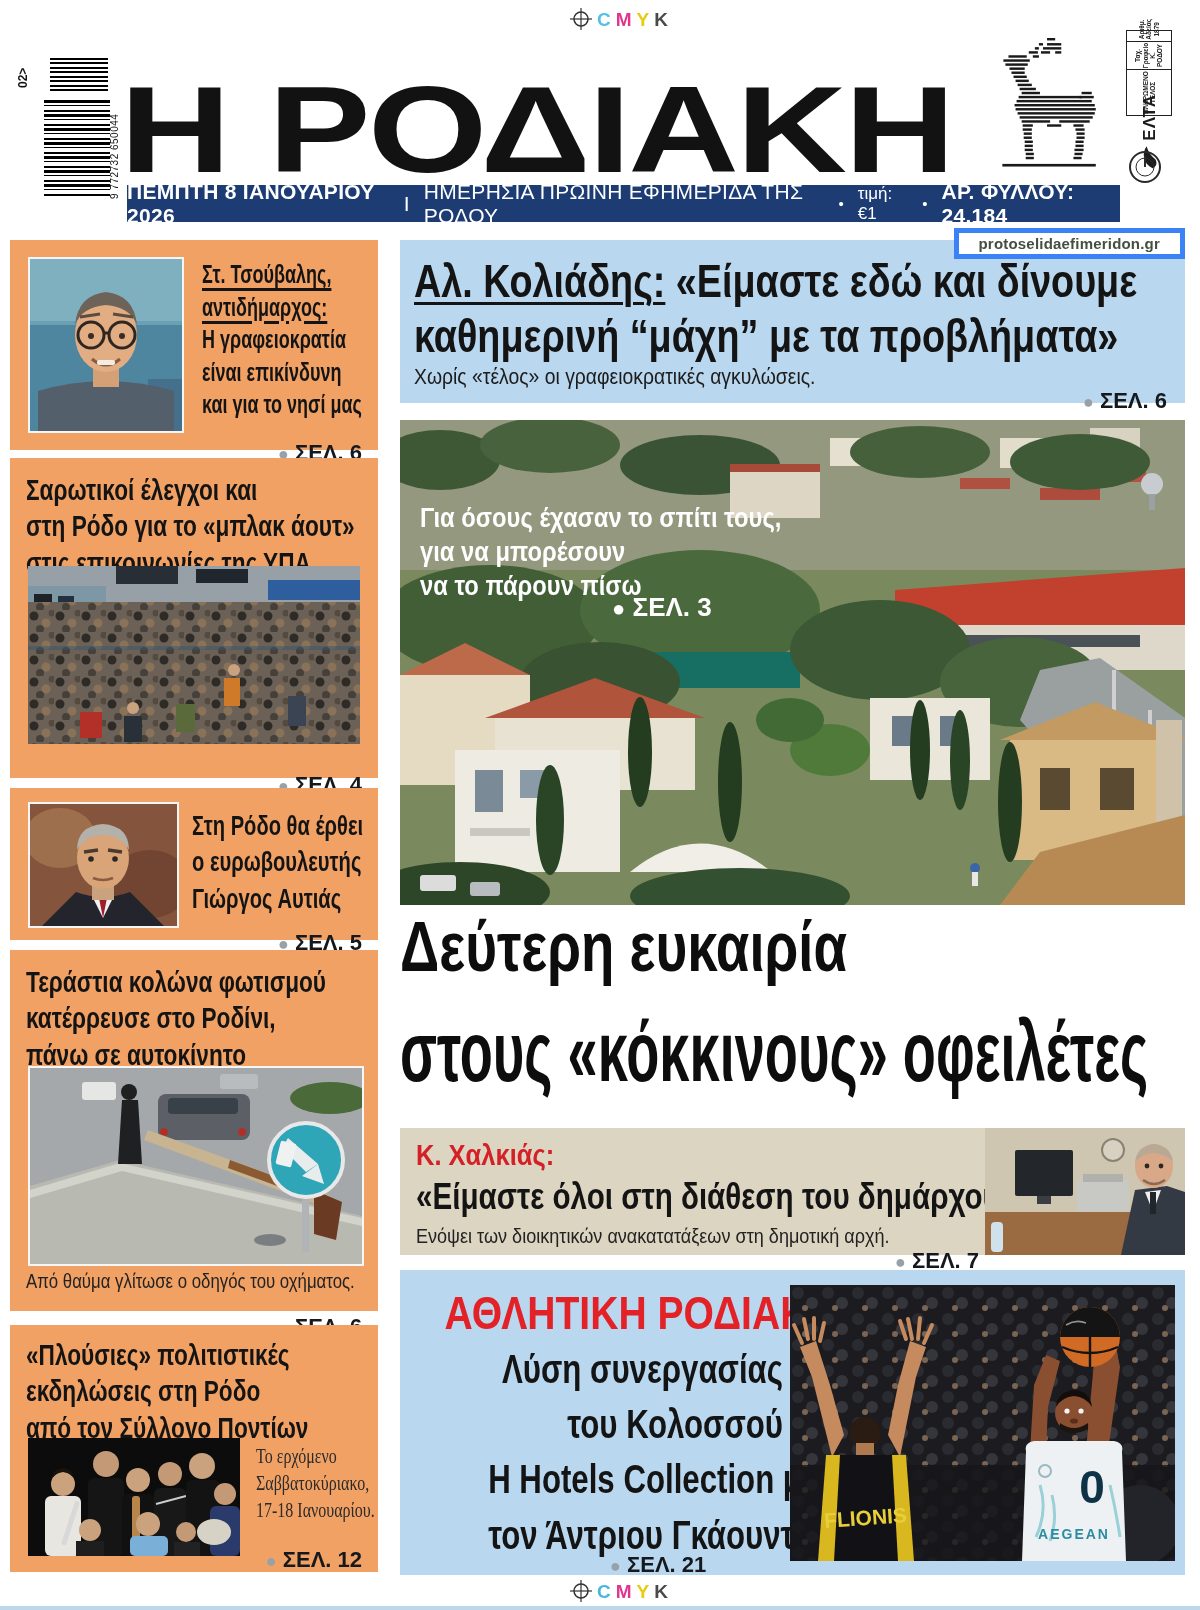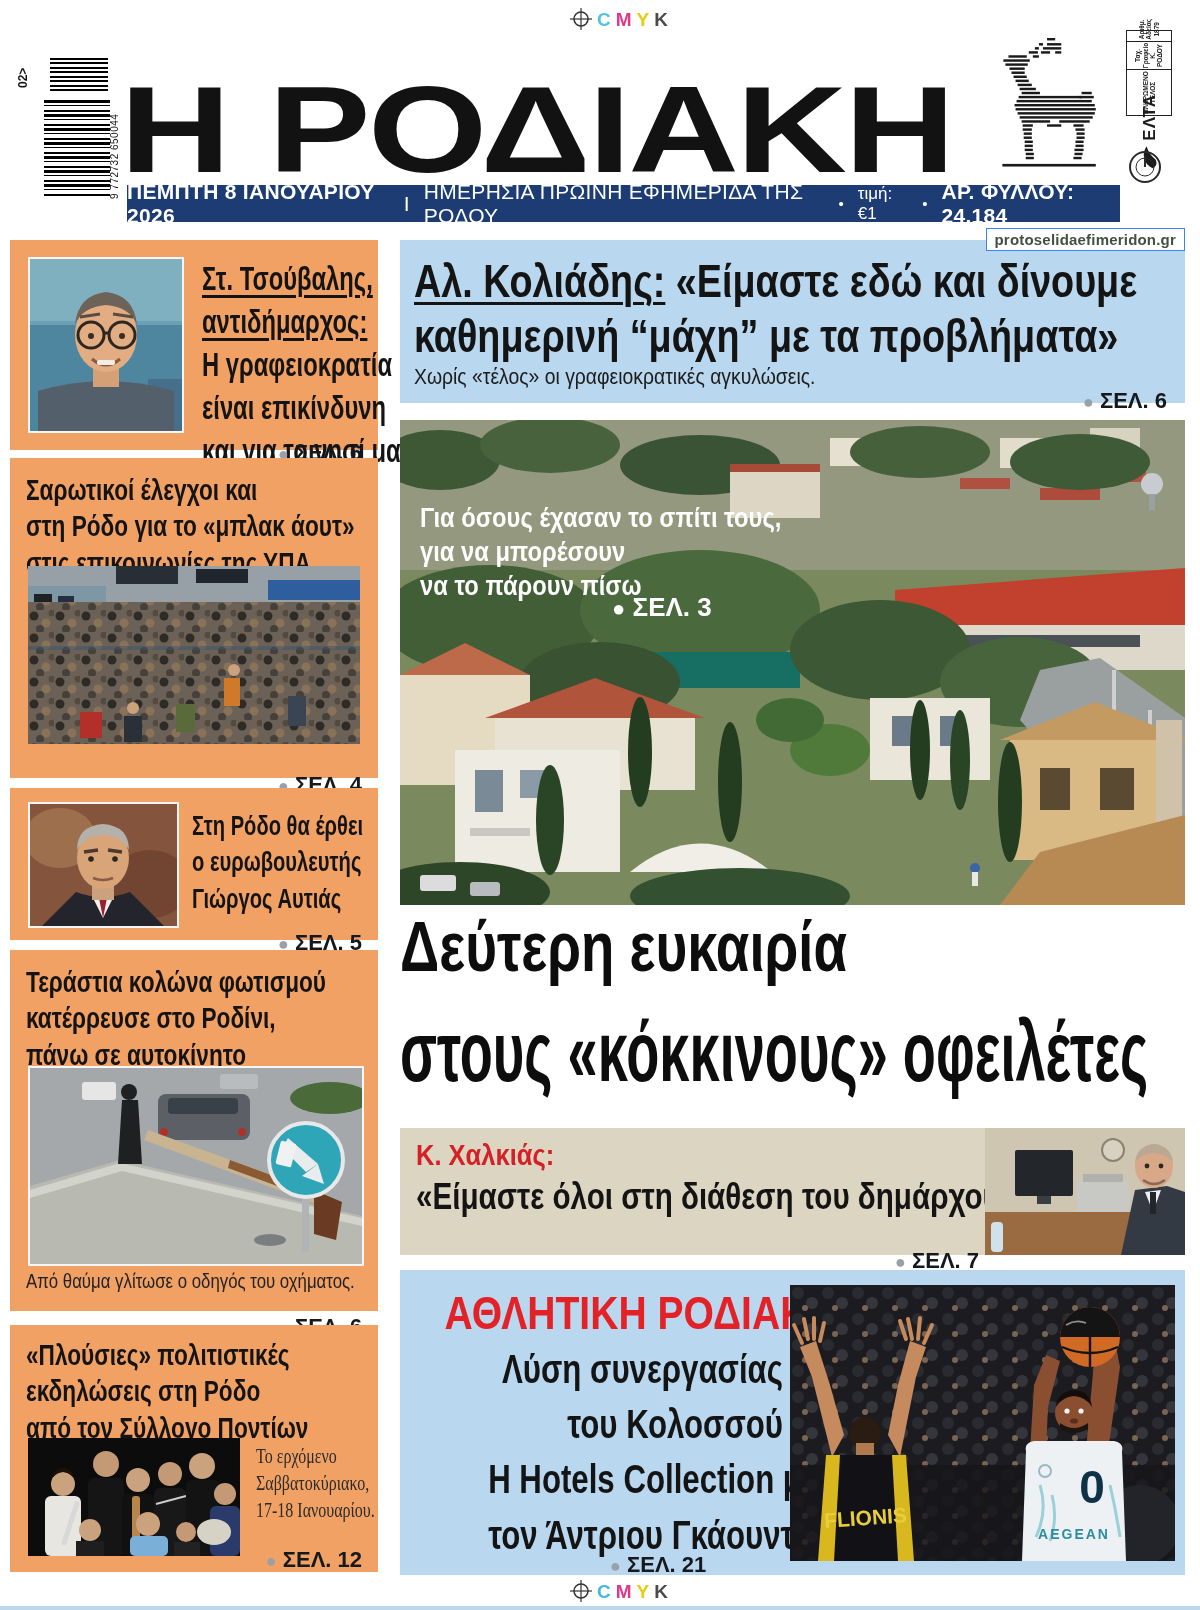--- a/index.html
+++ b/index.html
@@ -17,22 +17,22 @@
   .pg .d{color:#98a0a8;font-size:18px;}
   .pgw,.pgw .d{color:#ffffff;}
   .cap{color:#ffffff;font-weight:bold;font-size:27px;line-height:1.25;}
   .navybar{background:#1d3c74;color:#fff;display:flex;align-items:center;justify-content:flex-start;gap:14px;margin-left:42px;}
   .navybar .b{font-weight:bold;font-size:21px;letter-spacing:.3px;}
   .navybar .r{font-weight:normal;font-size:21px;letter-spacing:.3px;}
   .navybar .s{font-weight:normal;font-size:17px;}
   .navybar .bu{font-size:15px;}
   .cmyk{display:flex;align-items:center;gap:5px;font-size:19px;font-weight:bold;}
   .cmyk span{line-height:1;}
-  .wm{background:#ffffff;border:1px solid #3b82f6;color:#44503f;font-weight:bold;font-size:15px;
-      padding:2px 8px;letter-spacing:.2px;}
+  .wm{background:#ffffff;border:5px solid #3b82f6;color:#44503f;font-weight:bold;font-size:15px;
+      padding:2px 20px;letter-spacing:.2px;}
   .stamp{border:1.5px solid #222;display:flex;background:#fff;}
   .stamp div{border-right:1px solid #222;flex:1;font-size:6.5px;font-weight:bold;color:#222;
              display:flex;align-items:center;justify-content:center;text-align:center;line-height:1.15;padding:1px;}
   .stamp div:last-child{border-right:none;}
   .note{font-size:20px;color:#2a2a2a;line-height:1.35;font-family:Liberation Serif, serif;}
 </style>
 </head>
 <body>
 
 <div class="page">
@@ -156,21 +156,21 @@
       <path d="M45,66 Q48,36 76,33 Q104,36 107,66 Q100,48 76,46 Q52,48 45,66 Z" fill="#6e6358"></path>
       <circle cx="61" cy="76" r="13" fill="none" stroke="#2e2620" stroke-width="3"></circle>
       <circle cx="92" cy="76" r="13" fill="none" stroke="#2e2620" stroke-width="3"></circle>
       <line x1="74" y1="74" x2="79" y2="74" stroke="#2e2620" stroke-width="3"></line>
       <circle cx="61" cy="77" r="3" fill="#3a2c22"></circle>
         <circle cx="92" cy="77" r="3" fill="#3a2c22"></circle>
       <path d="M62,100 Q76,112 90,100" fill="none" stroke="#8a5a42" stroke-width="3"></path>
       <rect x="67" y="101" width="18" height="5" rx="2" fill="#f2ede4"></rect>
       <path d="M50,58 L70,55 M83,55 L103,58" stroke="#5a4c40" stroke-width="3"></path>
     </svg>
-    <div class="a hl" style="left:192px;top:18px;font-size:33px;line-height:1.3;">
+    <div class="a hl" style="left:192px;top:18px;font-size:25px;line-height:1.3;">
       <span class="ln ul" style="transform:scaleX(.72);">Στ. Τσούβαλης,</span>
       <span class="ln ul" style="transform:scaleX(.72);">αντιδήμαρχος:</span>
       <span class="ln" style="transform:scaleX(.72);">Η γραφειοκρατία</span>
       <span class="ln" style="transform:scaleX(.72);">είναι επικίνδυνη</span>
       <span class="ln" style="transform:scaleX(.72);">και για το νησί μας</span>
     </div>
     <div class="a pg" style="right:16px;top:176px;">
       <span class="d">●</span>
       <span>ΣΕΛ. 6</span>
     </div>
@@ -423,20 +423,23 @@
     <span class="ln" style="transform:scaleX(.63);">στους «κόκκινους» οφειλέτες</span>
   </div>
 
   <div class="a beige" style="left:400px;top:1128px;width:785px;height:127px;">
     <div class="a" style="left:16px;top:10px;font-size:30px;font-weight:bold;color:#d42027;">
       <span class="ln" style="transform:scaleX(.85);">Κ. Χαλκιάς:</span>
     </div>
     <div class="a hl" style="left:16px;top:48px;font-size:37px;">
       <span class="ln" style="transform:scaleX(.8);">«Είμαστε όλοι στη διάθεση του δημάρχου»</span>
     </div>
+    <div class="a" style="left:16px;top:96px;font-size:21px;color:#222;">
+      <span class="ln" style="transform:scaleX(.86);">Ενόψει των διοικητικών ανακατατάξεων στη δημοτική αρχή.</span>
+    </div>
     <div class="a pg" style="left:495px;top:96px;">
       <span class="d">●</span>
       <span>ΣΕΛ. 7</span>
     </div>
     <svg class="a" style="left:585px;top:0;" width="200" height="127" viewBox="0 0 200 127">
       <rect width="200" height="127" fill="#cfc6b2"></rect>
       <circle cx="128" cy="22" r="11" fill="#d8d0c0" stroke="#8a8272" stroke-width="2"></circle>
       <rect x="30" y="22" width="58" height="46" rx="2" fill="#23262a"></rect>
       <rect x="52" y="68" width="14" height="8" fill="#3a3e42"></rect>
       <rect x="92" y="52" width="52" height="34" rx="3" fill="#c8c8c4"></rect>

